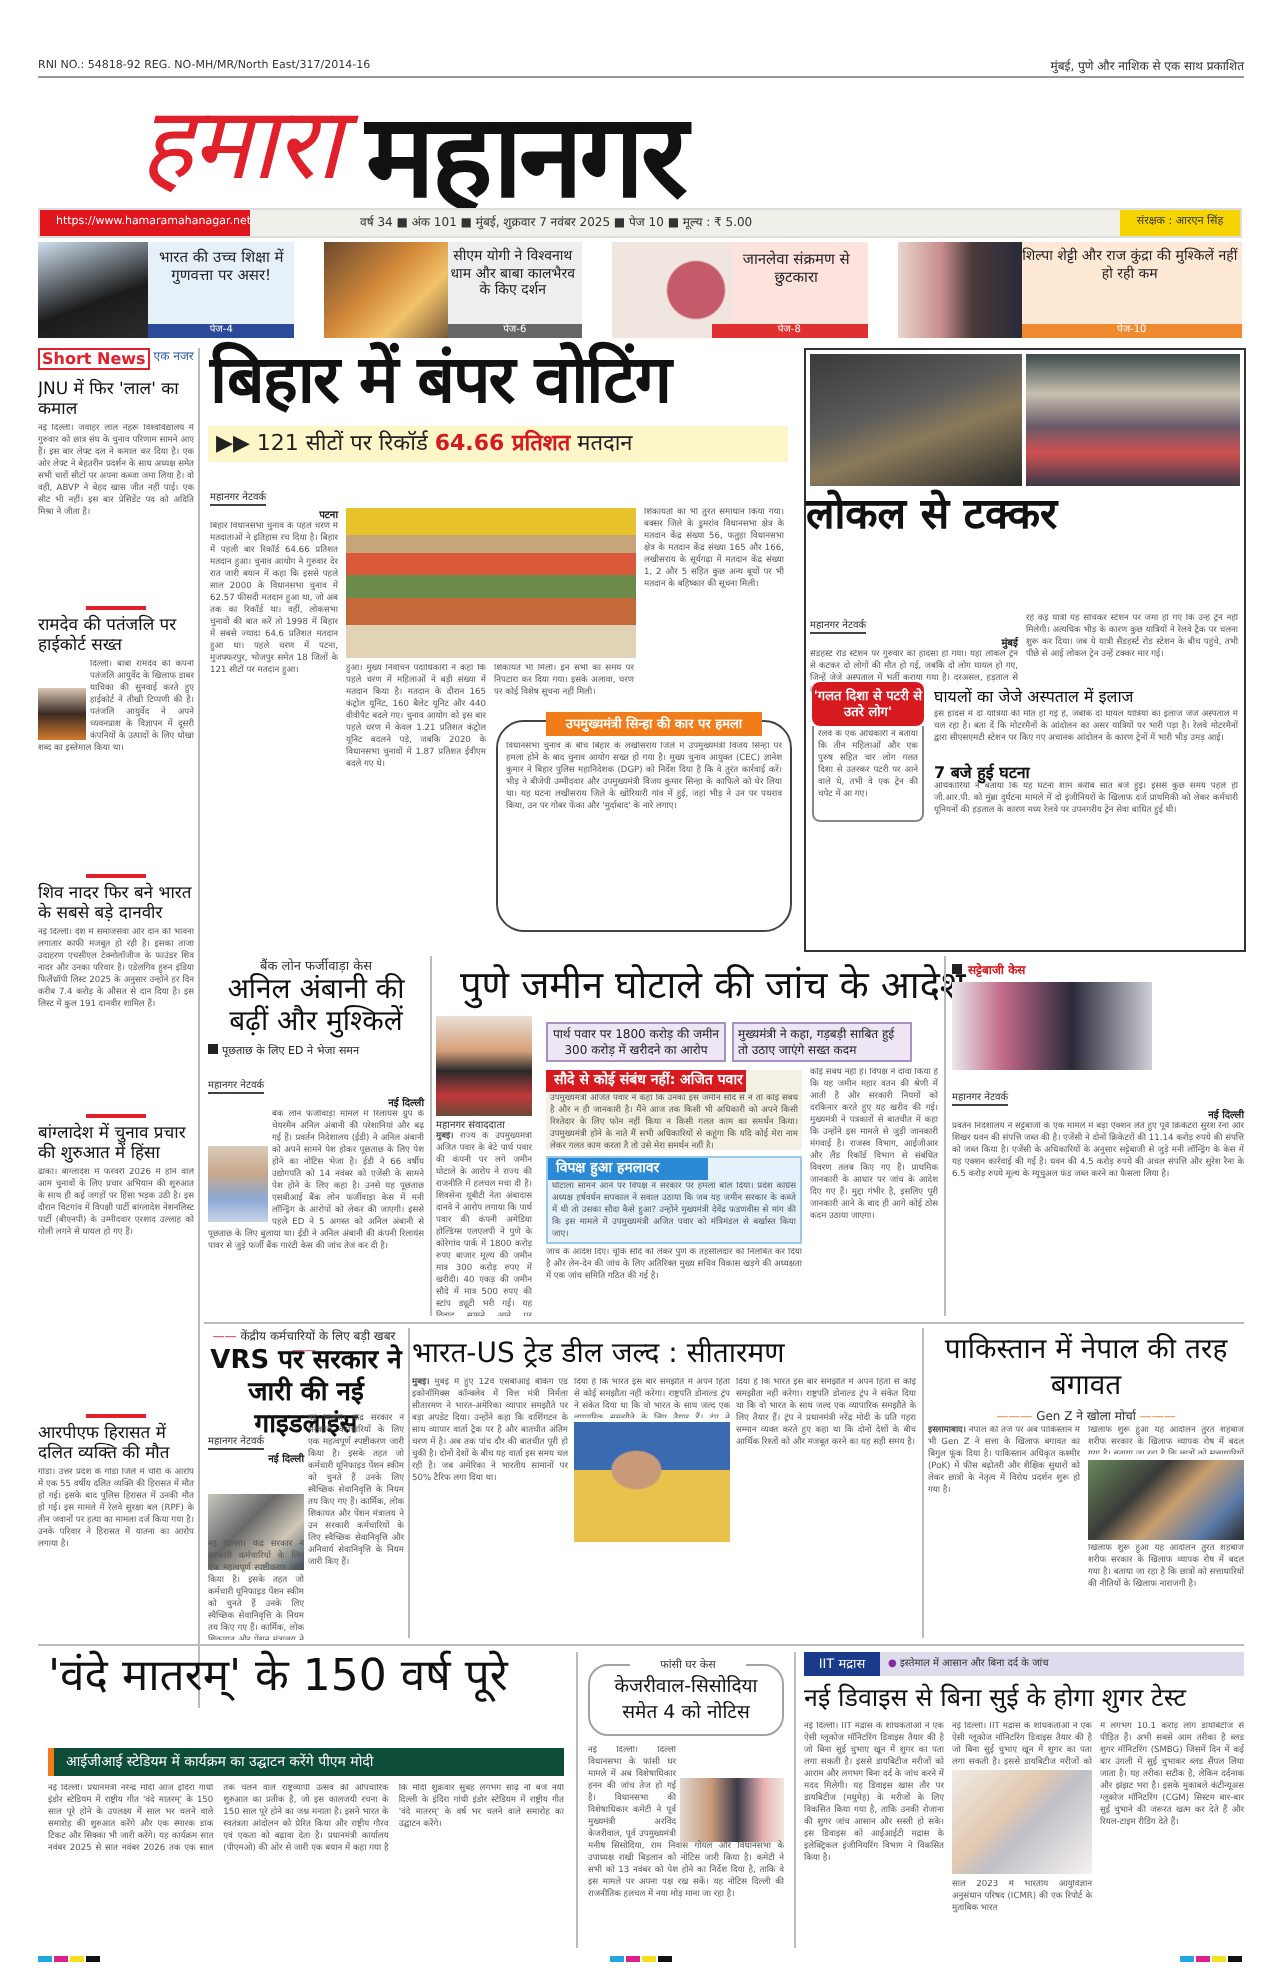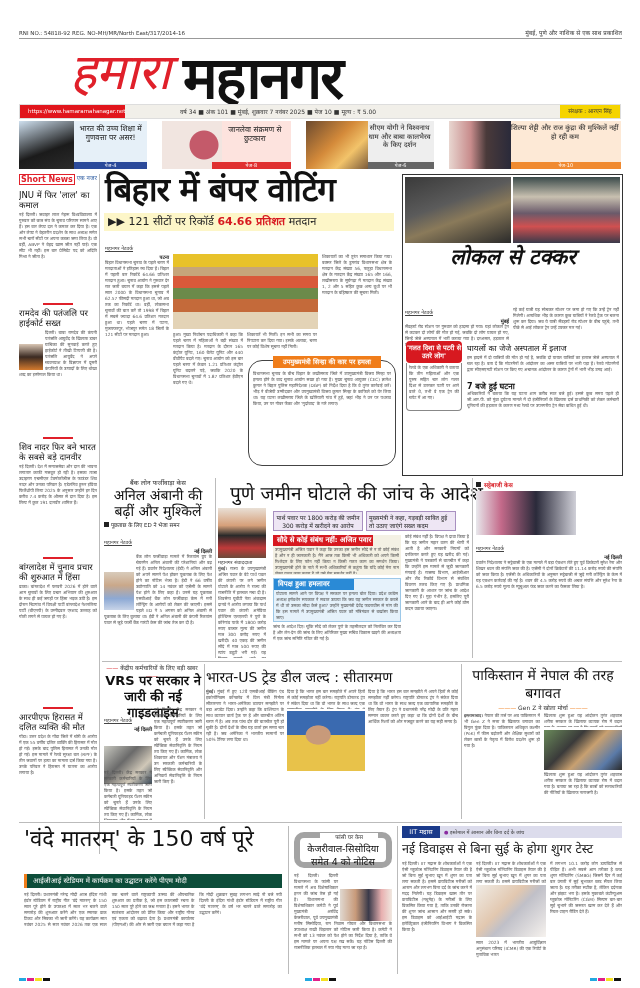--- a/index.html
+++ b/index.html
@@ -28,29 +28,29 @@
   <div class="abs" style="left:160px;top:0;font-size:6px;line-height:13px;color:#333;">वर्ष 34 ■ अंक 101 ■ मुंबई, शुक्रवार 7 नवंबर 2025 ■ पेज 10 ■ मूल्य : ₹ 5.00</div>
   <div class="abs" style="right:0;top:0;width:60px;height:13px;background:#f5d400;font-size:5.5px;line-height:13px;text-align:center;color:#333;">संरक्षक : आरएन सिंह</div>
 </div>
 
 <div class="abs" style="left:19px;top:121px;width:602px;height:48px;display:flex;gap:15px;">
   <div style="flex:1;position:relative;background:#e6f0f8;overflow:hidden;">
     <div class="abs" style="left:0;top:0;width:55px;height:48px;background:linear-gradient(160deg,#cfe0ef 0%,#1b1b1b 60%,#2c2c2c 100%);"></div>
     <div class="abs hd" style="left:58px;top:3px;right:3px;font-size:7.5px;line-height:9px;font-weight:normal;text-align:center;color:#222;">भारत की उच्च शिक्षा में गुणवत्ता पर असर!</div>
     <div class="abs" style="left:55px;right:0;bottom:0;height:7px;background:#2b4a9a;color:#fff;font-size:5px;line-height:7px;text-align:center;">पेज-4</div>
   </div>
+  <div style="flex:1;position:relative;background:#eeeeee;overflow:hidden;">
+    <div class="abs" style="left:0;top:0;width:62px;height:48px;background:linear-gradient(135deg,#6b4a2f 0%,#d48a3a 45%,#f2c36a 70%,#7a5a3a 100%);"></div>
+    <div class="abs hd" style="left:62px;top:3px;right:2px;font-size:7px;line-height:8.5px;font-weight:normal;text-align:center;color:#222;">सीएम योगी ने विश्वनाथ धाम और बाबा कालभैरव के किए दर्शन</div>
+    <div class="abs" style="left:62px;right:0;bottom:0;height:7px;background:#666;color:#fff;font-size:5px;line-height:7px;text-align:center;">पेज-6</div>
+  </div>
   <div style="flex:1;position:relative;background:#fde3de;overflow:hidden;">
     <div class="abs" style="left:0;top:0;width:60px;height:48px;background:radial-gradient(circle at 70% 50%,#c45a6a 0 14px,#f1e5e0 15px 100%);"></div>
     <div class="abs hd" style="left:60px;top:4px;right:3px;font-size:7.5px;line-height:9px;font-weight:normal;text-align:center;color:#222;">जानलेवा संक्रमण से छुटकारा</div>
     <div class="abs" style="left:50px;right:0;bottom:0;height:7px;background:#e03030;color:#fff;font-size:5px;line-height:7px;text-align:center;">पेज-8</div>
-  </div>
-  <div style="flex:1;position:relative;background:#eeeeee;overflow:hidden;">
-    <div class="abs" style="left:0;top:0;width:62px;height:48px;background:linear-gradient(135deg,#6b4a2f 0%,#d48a3a 45%,#f2c36a 70%,#7a5a3a 100%);"></div>
-    <div class="abs hd" style="left:62px;top:3px;right:2px;font-size:7px;line-height:8.5px;font-weight:normal;text-align:center;color:#222;">सीएम योगी ने विश्वनाथ धाम और बाबा कालभैरव के किए दर्शन</div>
-    <div class="abs" style="left:62px;right:0;bottom:0;height:7px;background:#666;color:#fff;font-size:5px;line-height:7px;text-align:center;">पेज-6</div>
   </div>
   <div style="flex:1;position:relative;background:#fde9d6;overflow:hidden;padding-left:44px;">
     <div class="abs" style="left:0;top:0;width:62px;height:48px;background:linear-gradient(90deg,#e8d6d0 0%,#c88c8c 35%,#4a3a3a 60%,#2a2a3a 100%);"></div>
     <div class="abs hd" style="left:62px;top:3px;right:2px;font-size:7px;line-height:8.5px;font-weight:normal;text-align:center;color:#222;">शिल्पा शेट्टी और राज कुंद्रा की मुश्किलें नहीं हो रही कम</div>
     <div class="abs" style="left:62px;right:0;bottom:0;height:7px;background:#f08a30;color:#fff;font-size:5px;line-height:7px;text-align:center;">पेज-10</div>
   </div>
 </div>
 
 <div class="abs" style="left:19px;top:174px;width:78px;height:680px;overflow:hidden;">
   <div style="display:flex;align-items:flex-start;gap:2px;">
@@ -108,21 +108,21 @@
 <div class="abs txt" style="left:322px;top:254px;width:70px;height:100px;">शिकायतों का भी तुरंत समाधान किया गया। बक्सर जिले के डुमरांव विधानसभा क्षेत्र के मतदान केंद्र संख्या 56, फतुहा विधानसभा क्षेत्र के मतदान केंद्र संख्या 165 और 166, लखीसराय के सूर्यगढ़ा में मतदान केंद्र संख्या 1, 2 और 5 सहित कुछ अन्य बूथों पर भी मतदान के बहिष्कार की सूचना मिली।</div>
 
 <div class="abs" style="left:248px;top:360px;width:148px;height:106px;border:1px solid #444;border-radius:14px;">
   <div class="abs" style="left:24px;top:-5px;width:108px;height:12px;background:#f07d1a;color:#fff;font-size:6.5px;line-height:12px;text-align:center;font-weight:bold;">उपमुख्यमंत्री सिन्हा की कार पर हमला</div>
   <div class="txt abs" style="left:4px;top:10px;right:4px;height:92px;">विधानसभा चुनाव के बीच बिहार के लखीसराय जिले में उपमुख्यमंत्री विजय सिन्हा पर हमला होने के बाद चुनाव आयोग सख्त हो गया है। मुख्य चुनाव आयुक्त (CEC) ज्ञानेश कुमार ने बिहार पुलिस महानिदेशक (DGP) को निर्देश दिया है कि वे तुरंत कार्रवाई करें। भीड़ ने बीजेपी उम्मीदवार और उपमुख्यमंत्री विजय कुमार सिन्हा के काफिले को घेर लिया था। यह घटना लखीसराय जिले के खोरियारी गांव में हुई, जहां भीड़ ने उन पर पथराव किया, उन पर गोबर फेंका और 'मुर्दाबाद' के नारे लगाए।</div>
 </div>
 
 <div class="abs" style="left:402px;top:174px;width:221px;height:302px;border:1px solid #333;">
   <div class="abs photo" style="left:2px;top:2px;width:106px;height:66px;background:linear-gradient(160deg,#3a3a3a 0%,#5b5b5b 40%,#8a7a5a 60%,#2a2a2a 100%);"></div>
   <div class="abs photo" style="left:110px;top:2px;width:107px;height:66px;background:linear-gradient(180deg,#3a4a4a 0%,#c8c0b0 30%,#6a5a6a 55%,#d05050 75%,#3a3a4a 100%);"></div>
-  <div class="abs hd" style="left:0;top:70px;width:220px;text-align:center;font-size:21px;line-height:25px;white-space:nowrap;font-style:italic;">लोकल से टक्कर</div>
+  <div class="abs hd" style="left:0;top:70px;width:220px;font-size:21px;line-height:25px;white-space:nowrap;">लोकल से टक्कर</div>
   <div class="abs" style="left:2px;top:124px;width:104px;">
     <div class="byline">महानगर नेटवर्क</div>
     <div style="font-size:5px;text-align:right;font-weight:bold;">मुंबई</div>
     <div class="txt" style="height:26px;">सैंडहर्स्ट रोड स्टेशन पर गुरुवार को हादसा हो गया। यहां लोकल ट्रेन से कटकर दो लोगों की मौत हो गई, जबकि दो लोग घायल हो गए, जिन्हें जेजे अस्पताल में भर्ती कराया गया है। दरअसल, हड़ताल से लौट</div>
   </div>
   <div class="abs txt" style="left:110px;top:132px;width:106px;height:32px;">रहे कई यात्री यह सोचकर स्टेशन पर जमा हो गए कि उन्हें ट्रेन नहीं मिलेगी। अत्यधिक भीड़ के कारण कुछ यात्रियों ने रेलवे ट्रैक पर चलना शुरू कर दिया। जब ये यात्री सैंडहर्स्ट रोड स्टेशन के बीच पहुंचे, तभी पीछे से आई लोकल ट्रेन उन्हें टक्कर मार गई।</div>
   <div class="abs" style="left:3px;top:166px;width:56px;height:22px;background:#d71920;border-radius:4px;color:#fff;font-size:6.5px;line-height:8px;text-align:center;font-weight:bold;padding-top:3px;">'गलत दिशा से पटरी से उतरे लोग'</div>
   <div class="abs" style="left:3px;top:188px;width:56px;height:48px;border:1px solid #888;border-top:none;border-radius:0 0 4px 4px;padding:2px;">
     <div class="txt" style="height:43px;">रेलवे के एक अधिकारी ने बताया कि तीन महिलाओं और एक पुरुष सहित चार लोग गलत दिशा से उतरकर पटरी पर आने वाले थे, तभी वे एक ट्रेन की चपेट में आ गए।</div>
   </div>
@@ -202,21 +202,21 @@
 <div class="abs photo" style="left:544px;top:730px;width:78px;height:40px;background:linear-gradient(135deg,#6a8a5a 0%,#3a3a3a 35%,#c8a070 55%,#5a7aa8 80%,#2a2a2a 100%);"></div>
 <div class="abs txt" style="left:544px;top:772px;width:78px;height:47px;">खिलाफ शुरू हुआ यह आंदोलन तुरंत शहबाज शरीफ सरकार के खिलाफ व्यापक रोष में बदल गया है। बताया जा रहा है कि छात्रों को सत्ताधारियों की नीतियों के खिलाफ नाराजगी है।</div>
 
 <div class="abs" style="left:19px;top:822px;width:603px;border-top:1px solid #bbb;"></div>
 
 <div class="abs hd" style="left:24px;top:824px;width:258px;font-size:22px;line-height:30px;white-space:nowrap;font-weight:normal;">'वंदे मातरम्' के 150 वर्ष पूरे</div>
 <div class="abs" style="left:24px;top:874px;width:258px;height:14px;background:#0d4d3a;border-left:3px solid #f07d1a;color:#fff;font-size:7px;line-height:14px;padding-left:6px;white-space:nowrap;overflow:hidden;">आईजीआई स्टेडियम में कार्यक्रम का उद्घाटन करेंगे पीएम मोदी</div>
 <div class="abs txt" style="left:24px;top:892px;width:258px;height:80px;column-count:3;column-gap:5px;">नई दिल्ली। प्रधानमंत्री नरेन्द्र मोदी आज इंदिरा गांधी इंडोर स्टेडियम में राष्ट्रीय गीत 'वंदे मातरम्' के 150 साल पूरे होने के उपलक्ष्य में साल भर चलने वाले समारोह की शुरुआत करेंगे और एक स्मारक डाक टिकट और सिक्का भी जारी करेंगे। यह कार्यक्रम सात नवंबर 2025 से सात नवंबर 2026 तक एक साल तक चलने वाले राष्ट्रव्यापी उत्सव की औपचारिक शुरुआत का प्रतीक है, जो इस कालजयी रचना के 150 साल पूरे होने का जश्न मनाता है। इसने भारत के स्वतंत्रता आंदोलन को प्रेरित किया और राष्ट्रीय गौरव एवं एकता को बढ़ावा देता है। प्रधानमंत्री कार्यालय (पीएमओ) की ओर से जारी एक बयान में कहा गया है कि मोदी शुक्रवार सुबह लगभग साढ़े नौ बजे नयी दिल्ली के इंदिरा गांधी इंडोर स्टेडियम में राष्ट्रीय गीत 'वंदे मातरम्' के वर्ष भर चलने वाले समारोह का उद्घाटन करेंगे।</div>
 <div class="abs rule" style="left:288px;top:826px;height:148px;"></div>
 
-<div class="abs" style="left:294px;top:832px;width:98px;height:36px;border:6px solid #a3a3a3;border-radius:10px;">
+<div class="abs" style="left:294px;top:832px;width:98px;height:36px;border:1px solid #a3a3a3;border-radius:10px;">
   <div class="abs" style="left:20px;top:-5px;width:58px;background:#fff;font-size:5.5px;text-align:center;color:#333;">फांसी घर केस</div>
   <div class="abs hd" style="left:2px;top:4px;right:2px;font-size:9.5px;line-height:13px;text-align:center;font-weight:normal;">केजरीवाल-सिसोदिया समेत 4 को नोटिस</div>
 </div>
 <div class="abs txt" style="left:294px;top:873px;width:98px;height:100px;position:absolute;">
   <div style="float:right;width:52px;height:32px;margin:16px 0 0 2px;background:linear-gradient(90deg,#e0d8d0 0%,#c89a7a 30%,#3a3a4a 55%,#e8b0b0 80%,#f0e8e0 100%);"></div>
   <span>नई दिल्ली। दिल्ली विधानसभा के फांसी घर मामले में अब विशेषाधिकार हनन की जांच तेज हो गई है। विधानसभा की विशेषाधिकार कमेटी ने पूर्व मुख्यमंत्री अरविंद केजरीवाल, पूर्व उपमुख्यमंत्री मनीष सिसोदिया, राम निवास गोयल और विधानसभा के उपाध्यक्ष राखी बिड़लान को नोटिस जारी किया है। कमेटी ने सभी को 13 नवंबर को पेश होने का निर्देश दिया है, ताकि वे इस मामले पर अपना पक्ष रख सकें। यह नोटिस दिल्ली की राजनीतिक हलचल में नया मोड़ माना जा रहा है।</span>
 </div>
 <div class="abs rule" style="left:397px;top:826px;height:148px;"></div>
 
 <div class="abs" style="left:402px;top:826px;width:220px;height:12px;background:#dcdcec;">

